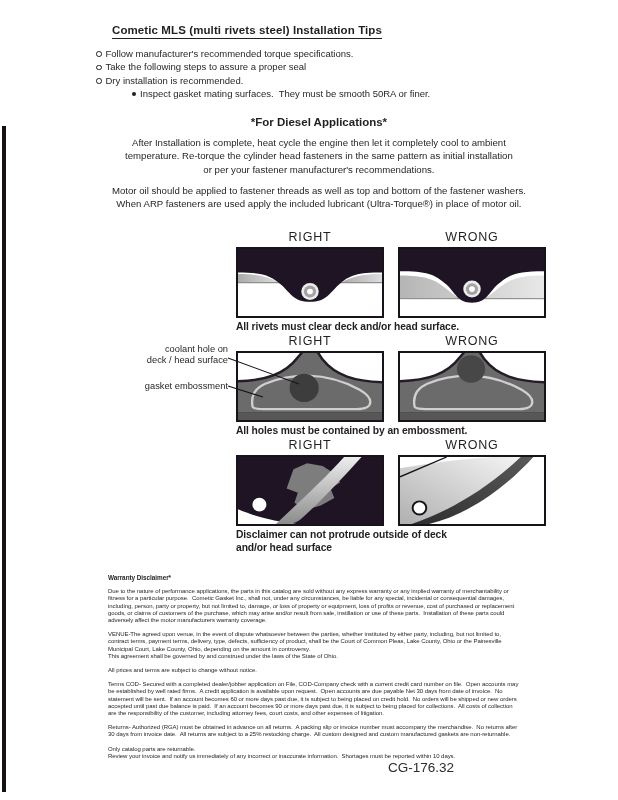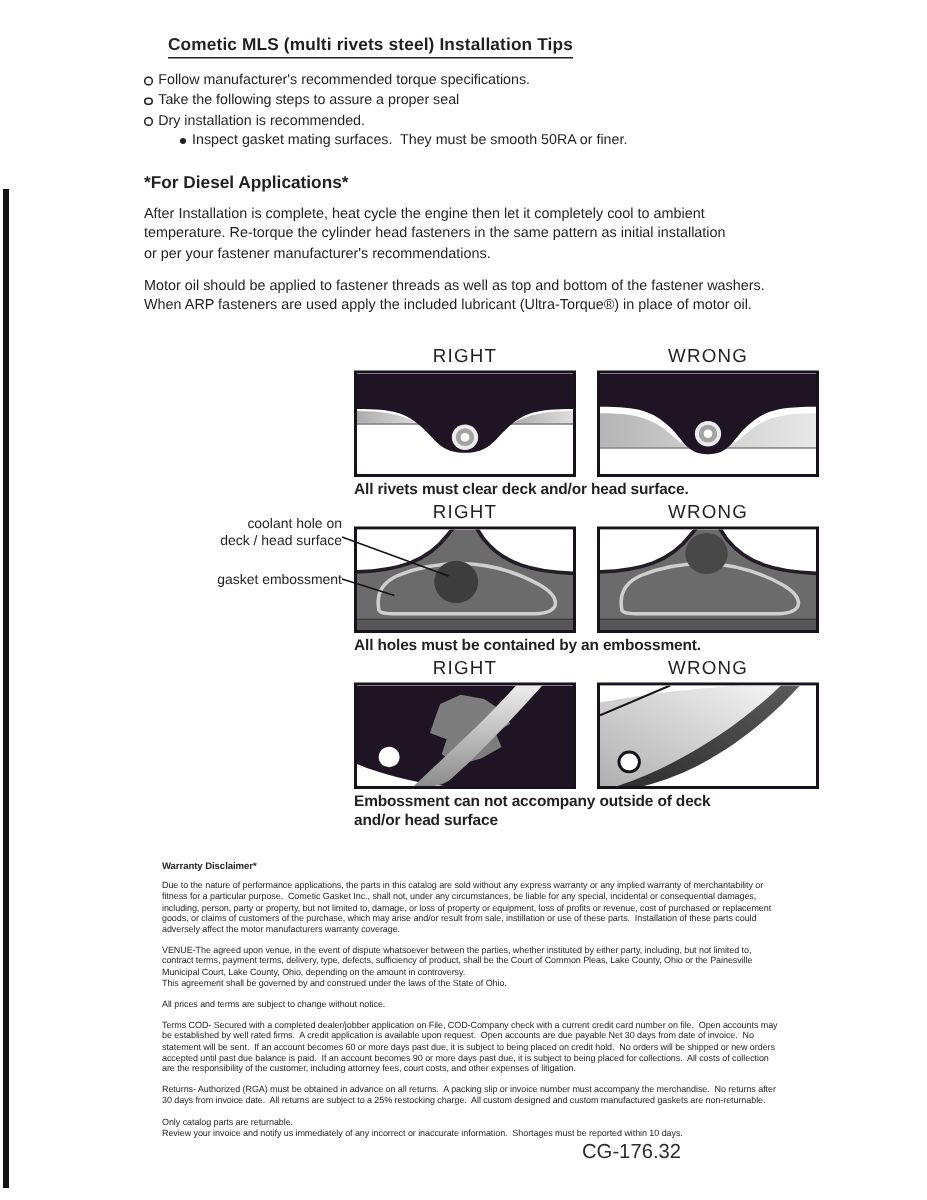--- a/index.html
+++ b/index.html
@@ -6,25 +6,25 @@
   .page{position:relative;width:618px;height:800px;background:#ffffff;overflow:hidden;
         font-family:"Liberation Sans",sans-serif;color:#231f20;}
   .edge-bar{position:absolute;left:2px;top:126px;width:4px;height:666px;background:#141014;}
 
   .title{position:absolute;left:112px;top:24px;font-size:11.5px;font-weight:bold;
          letter-spacing:.1px;border-bottom:1.6px solid #231f20;padding-bottom:1.5px;white-space:pre;}
 
   .tips{position:absolute;left:96px;top:47px;font-size:9.5px;line-height:13.4px;}
   .tip{display:flex;align-items:flex-start;}
   .tip .b1{flex:none;width:3.5px;height:3.5px;border:1px solid #231f20;border-radius:50%;margin:4.4px 4px 0 0;}
-  .tip.sub{margin-left:24px;}
+  .tip.sub{margin-left:36px;}
   .tip .b2{flex:none;width:4px;height:4px;background:#231f20;border-radius:50%;margin:4.6px 4px 0 0;}
   .tip-text{white-space:pre;}
 
-  .diesel{position:absolute;left:96px;top:116px;font-size:9.6px;line-height:13.2px;}
+  .diesel{position:absolute;left:112px;top:116px;font-size:9.6px;line-height:13.2px;text-align:center;}
   .diesel .h{font-size:11.5px;font-weight:bold;margin:0 0 7px 0;}
   .diesel p{margin:0 0 8px 0;white-space:pre;}
   .diesel .note{margin-top:2px;}
 
   .figures{position:absolute;left:236px;top:230px;width:312px;}
   .fig-row{position:relative;margin-bottom:1px;}
   .fig-headings{display:flex;gap:14px;margin-bottom:3px;}
   .fig-headings .fh{width:148px;height:14px;text-align:center;font-size:12.5px;letter-spacing:.8px;}
   .fig-boxes{display:flex;gap:14px;}
   .fig-box{width:148px;height:71px;border:2.4px solid #18121a;box-sizing:border-box;background:#fff;}
@@ -205,21 +205,21 @@
               </linearGradient>
             </defs>
             <rect width="148" height="71" fill="#ffffff"></rect>
             <path d="M0,12 C32,6 64,2 96,0 L124,0 C94,30 56,56.5 18,71 L0,71 Z" fill="url(#r3wg)"></path>
             <path d="M0,21 L48,0" stroke="#18121a" stroke-width="1.4"></path>
             <path d="M124,0 L137,0 C108,33 70,61 30,71 L12,71 C53,57 94,30 124,0 Z" fill="url(#r3wd)"></path>
             <circle cx="20" cy="54" r="7" fill="#ffffff" stroke="#18121a" stroke-width="2"></circle>
           </svg>
         </div>
       </div>
-      <div class="fig-caption">Embossment can not accompany outside of deck
+      <div class="fig-caption">Disclaimer can not protrude outside of deck
 and/or head surface</div>
     </div>
   </div>
 
   <div class="warranty">
     <div class="wh">Warranty Disclaimer*</div>
     <p>Due to the nature of performance applications, the parts in this catalog are sold without any express warranty or any implied warranty of merchantability or
 fitness for a particular purpose.  Cometic Gasket Inc., shall not, under any circumstances, be liable for any special, incidental or consequential damages,
 including, person, party or property, but not limited to, damage, or loss of property or equipment, loss of profits or revenue, cost of purchased or replacement
 goods, or claims of customers of the purchase, which may arise and/or result from sale, instillation or use of these parts.  Installation of these parts could

